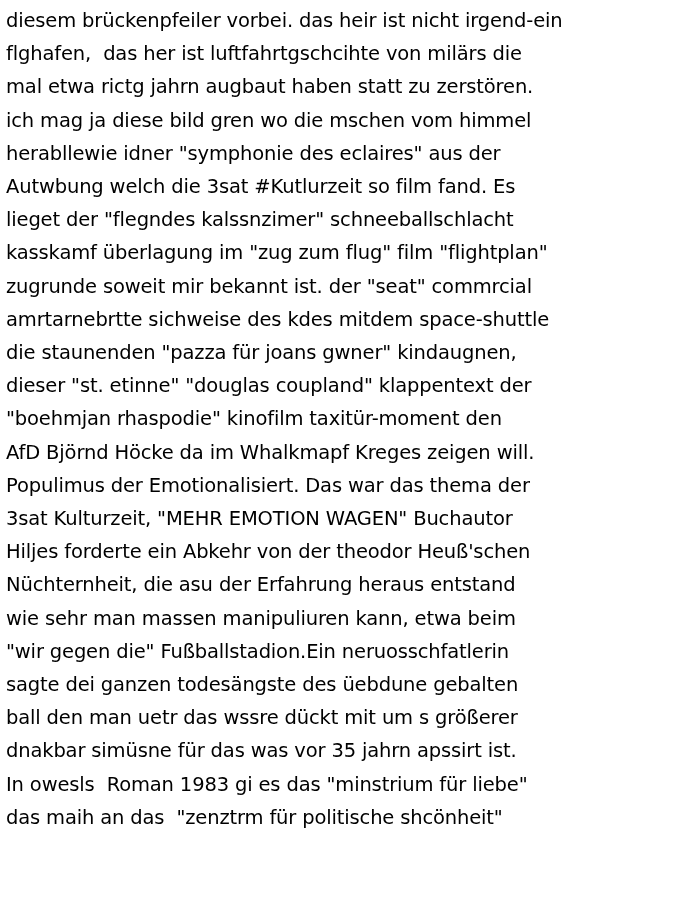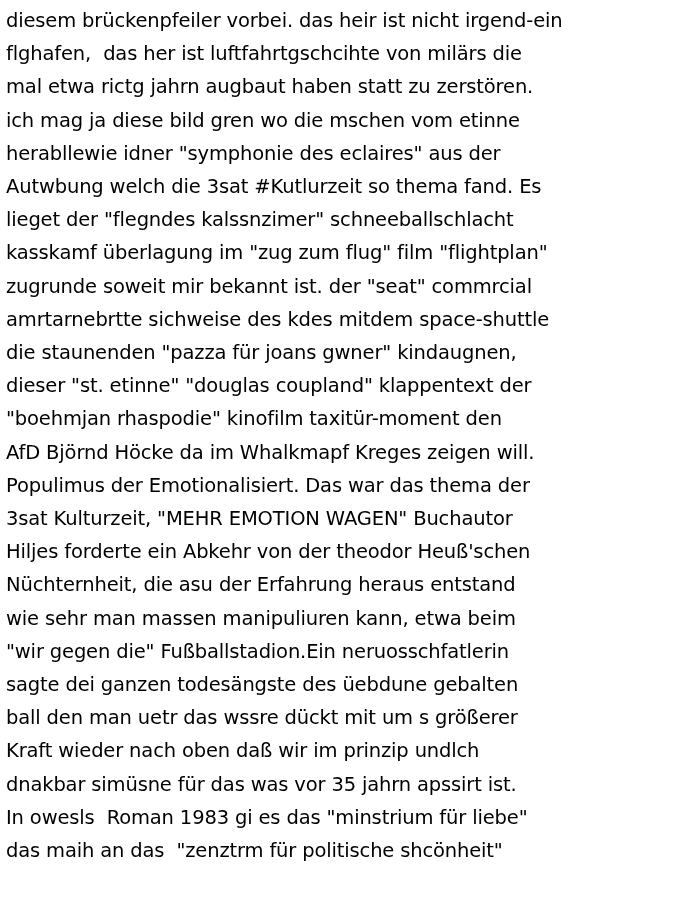--- a/index.html
+++ b/index.html
@@ -27,36 +27,35 @@
     letter-spacing: -0.15px;
   }
 </style>
 </head>
 <body>
 
 <div id="document-body">
   <div class="text-line">diesem brückenpfeiler vorbei. das heir ist nicht irgend-ein</div>
   <div class="text-line">flghafen,  das her ist luftfahrtgschcihte von milärs die</div>
   <div class="text-line">mal etwa rictg jahrn augbaut haben statt zu zerstören.</div>
-  <div class="text-line">ich mag ja diese bild gren wo die mschen vom etinne</div>
+  <div class="text-line">ich mag ja diese bild gren wo die mschen vom himmel</div>
   <div class="text-line">herabllewie idner "symphonie des eclaires" aus der</div>
-  <div class="text-line">Autwbung welch die 3sat #Kutlurzeit so thema fand. Es</div>
+  <div class="text-line">Autwbung welch die 3sat #Kutlurzeit so film fand. Es</div>
   <div class="text-line">lieget der "flegndes kalssnzimer" schneeballschlacht</div>
   <div class="text-line">kasskamf überlagung im "zug zum flug" film "flightplan"</div>
   <div class="text-line">zugrunde soweit mir bekannt ist. der "seat" commrcial</div>
   <div class="text-line">amrtarnebrtte sichweise des kdes mitdem space-shuttle</div>
   <div class="text-line">die staunenden "pazza für joans gwner" kindaugnen,</div>
   <div class="text-line">dieser "st. etinne" "douglas coupland" klappentext der</div>
   <div class="text-line">"boehmjan rhaspodie" kinofilm taxitür-moment den</div>
   <div class="text-line">AfD Björnd Höcke da im Whalkmapf Kreges zeigen will.</div>
   <div class="text-line">Populimus der Emotionalisiert. Das war das thema der</div>
   <div class="text-line">3sat Kulturzeit, "MEHR EMOTION WAGEN" Buchautor</div>
   <div class="text-line">Hiljes forderte ein Abkehr von der theodor Heuß'schen</div>
   <div class="text-line">Nüchternheit, die asu der Erfahrung heraus entstand</div>
   <div class="text-line">wie sehr man massen manipuliuren kann, etwa beim</div>
   <div class="text-line">"wir gegen die" Fußballstadion.Ein neruosschfatlerin</div>
   <div class="text-line">sagte dei ganzen todesängste des üebdune gebalten</div>
   <div class="text-line">ball den man uetr das wssre dückt mit um s größerer</div>
-  <div class="text-line">Kraft wieder nach oben daß wir im prinzip undlch</div>
   <div class="text-line">dnakbar simüsne für das was vor 35 jahrn apssirt ist.</div>
   <div class="text-line">In owesls  Roman 1983 gi es das "minstrium für liebe"</div>
   <div class="text-line">das maih an das  "zenztrm für politische shcönheit"</div>
 </div>
 
 </body></html>

